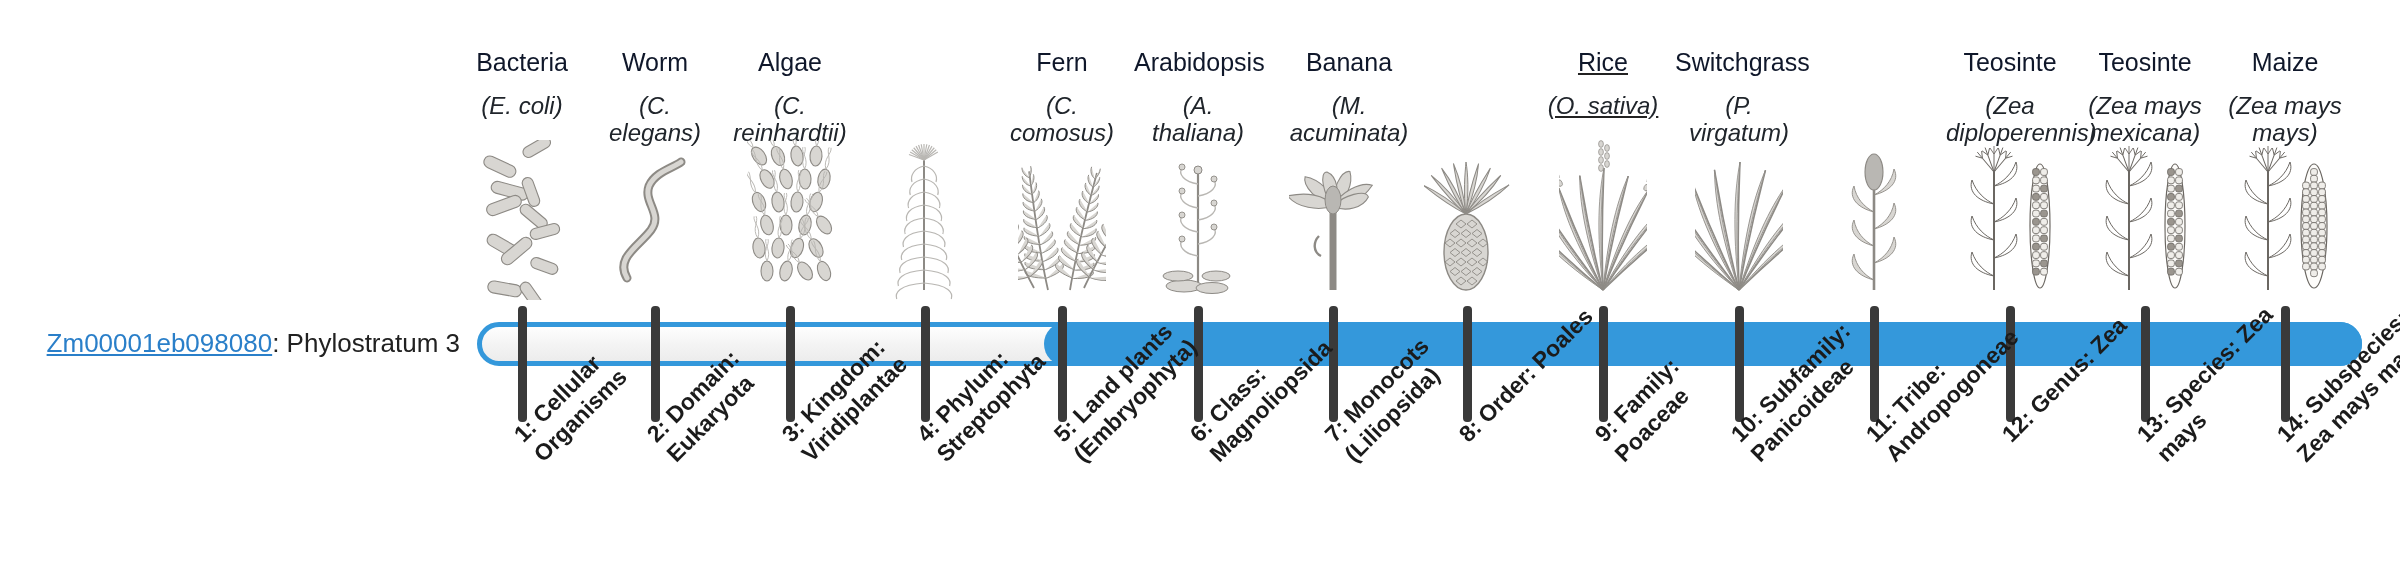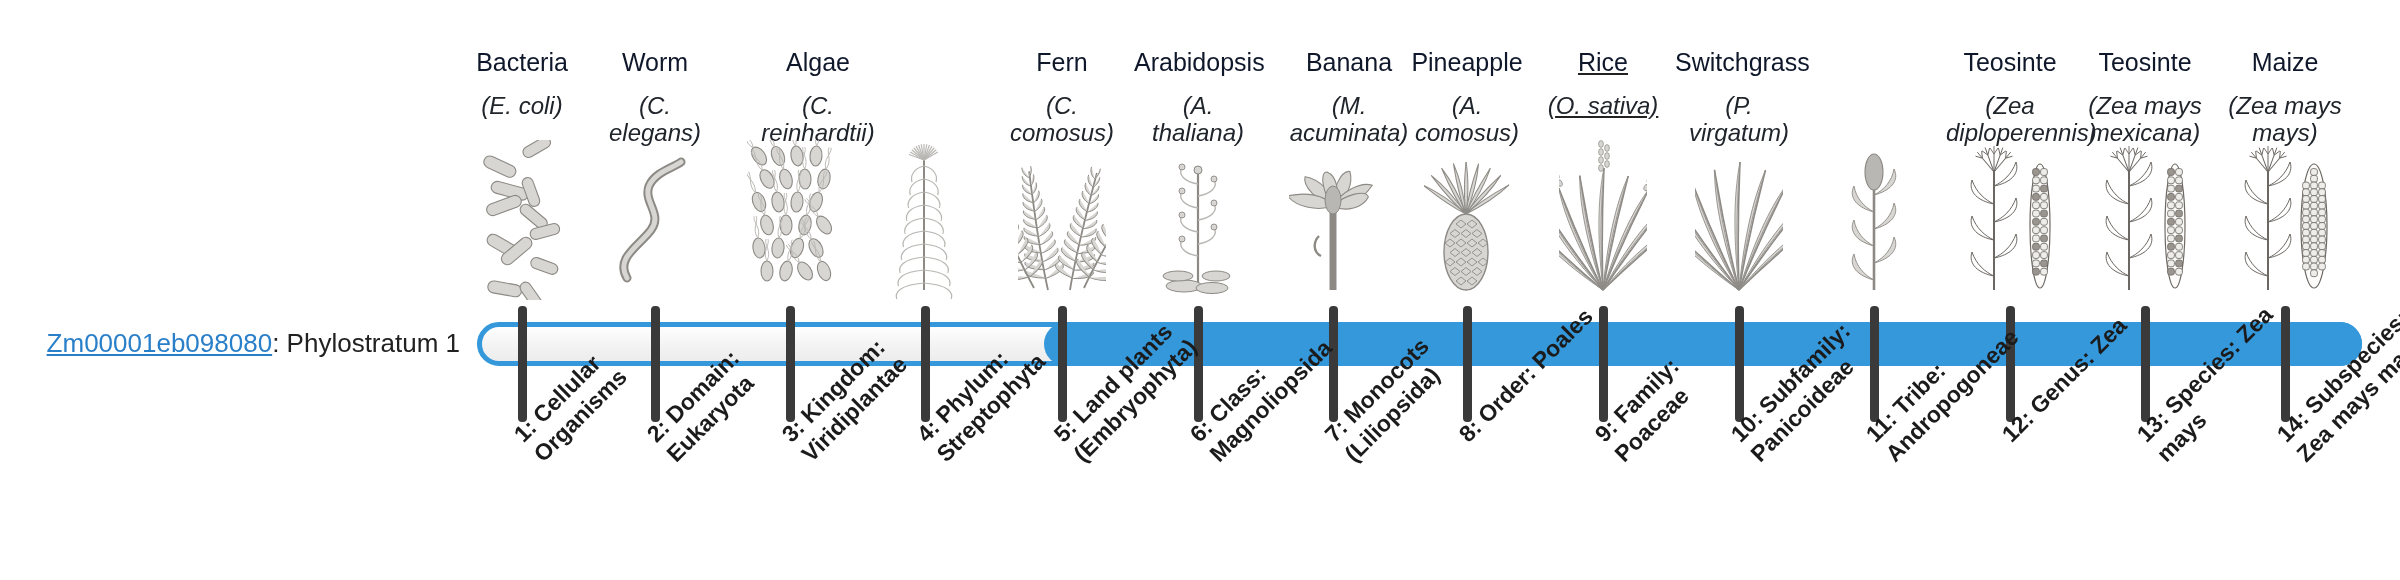--- a/index.html
+++ b/index.html
@@ -143,21 +143,21 @@
     line-height: 1.22;
     white-space: normal;
   }
 </style>
 </head>
 <body>
 
 <div id="stage">
 
   <div class="gene-label">
-    <span class="gene-id">Zm00001eb098080</span><span>: </span><span>Phylostratum 1</span>
+    <span class="gene-id">Zm00001eb098080</span><span>: </span><span>Phylostratum 3</span>
   </div>
 
   <div class="species-track" id="species-track">
       <div class="species-col" style="left: 458px; width: 128px;">
         <div class="common-name">Bacteria</div>
         <div class="sci-name">(E. coli)</div>
       </div>
       <div class="illus" style="left: 458px; width: 128px;">
         <svg width="86" height="160" viewBox="0 0 86 160">
           <g transform="translate(8,14) rotate(25)">
@@ -201,21 +201,21 @@
       <div class="species-col" style="left: 591px; width: 128px;">
         <div class="common-name">Worm</div>
         <div class="sci-name">(C. elegans)</div>
       </div>
       <div class="illus" style="left: 591px; width: 128px;">
         <svg width="92" height="150" viewBox="0 0 92 150">
           <path d="M18 128 C6 108 30 96 42 80 C54 64 34 52 40 36 C46 22 64 18 72 12" fill="none" stroke="#8d8a85" stroke-width="9" stroke-linecap="round"></path>
           <path d="M18 128 C6 108 30 96 42 80 C54 64 34 52 40 36 C46 22 64 18 72 12" fill="none" stroke="#d8d6d2" stroke-width="5" stroke-linecap="round"></path>
         </svg>
       </div>
-      <div class="species-col" style="left: 726px; width: 128px; margin-left: 28px;">
+      <div class="species-col" style="left: 726px; width: 128px;">
         <div class="common-name">Algae</div>
         <div class="sci-name">(C. reinhardtii)</div>
       </div>
       <div class="illus" style="left: 726px; width: 128px;">
         <svg width="86" height="160" viewBox="0 0 86 160">
           <g transform="translate(12,16) rotate(-35)">
             <ellipse cx="0" cy="0" rx="6" ry="10" fill="#d8d6d2" stroke="#8d8a85" stroke-width="1.1"></ellipse>
             <path d="M0 -10 C -5 -20 3 -26 1 -32" fill="none" stroke="#b9b7b3" stroke-width="0.9"></path>
             <path d="M0 -10 C 5 -20 -3 -26 -1 -32" fill="none" stroke="#b9b7b3" stroke-width="0.9"></path>
           </g>
@@ -576,24 +576,20 @@
           </g>
           <g transform="translate(44,66) rotate(-90)">
             <path d="M0 0 C 12 -10 34 -14 34 -6 C 30 4 12 8 0 0 Z" fill="#d8d6d2" stroke="#8d8a85" stroke-width="1.1"></path>
           </g>
           <g transform="translate(44,66) rotate(-5)">
             <path d="M0 0 C 12 -10 34 -14 36 -6 C 30 4 12 8 0 0 Z" fill="#d8d6d2" stroke="#8d8a85" stroke-width="1.1"></path>
           </g>
           <ellipse cx="44" cy="60" rx="8" ry="14" fill="#b9b7b3" stroke="#8d8a85" stroke-width="1"></ellipse>
           <path d="M30 96 C 24 102 24 112 32 116" fill="none" stroke="#8d8a85" stroke-width="2.4"></path>
         </svg>
-      </div>
-      <div class="species-col" style="left: 1403px; width: 128px;">
-        <div class="common-name">Pineapple</div>
-        <div class="sci-name">(A. comosus)</div>
       </div>
       <div class="illus" style="left: 1403px; width: 128px;">
         <svg width="86" height="160" viewBox="0 0 86 160">
           <g transform="translate(42,74) rotate(-56)">
             <path d="M0 0 C -3 -22 -1 -40 0 -52 C 2 -40 3 -22 0 0 Z" fill="#d8d6d2" stroke="#8d8a85" stroke-width="1"></path>
           </g>
           <g transform="translate(42,74) rotate(-42)">
             <path d="M0 0 C -3 -22 -1 -40 0 -52 C 2 -40 3 -22 0 0 Z" fill="#d8d6d2" stroke="#8d8a85" stroke-width="1"></path>
           </g>
           <g transform="translate(42,74) rotate(-28)">

